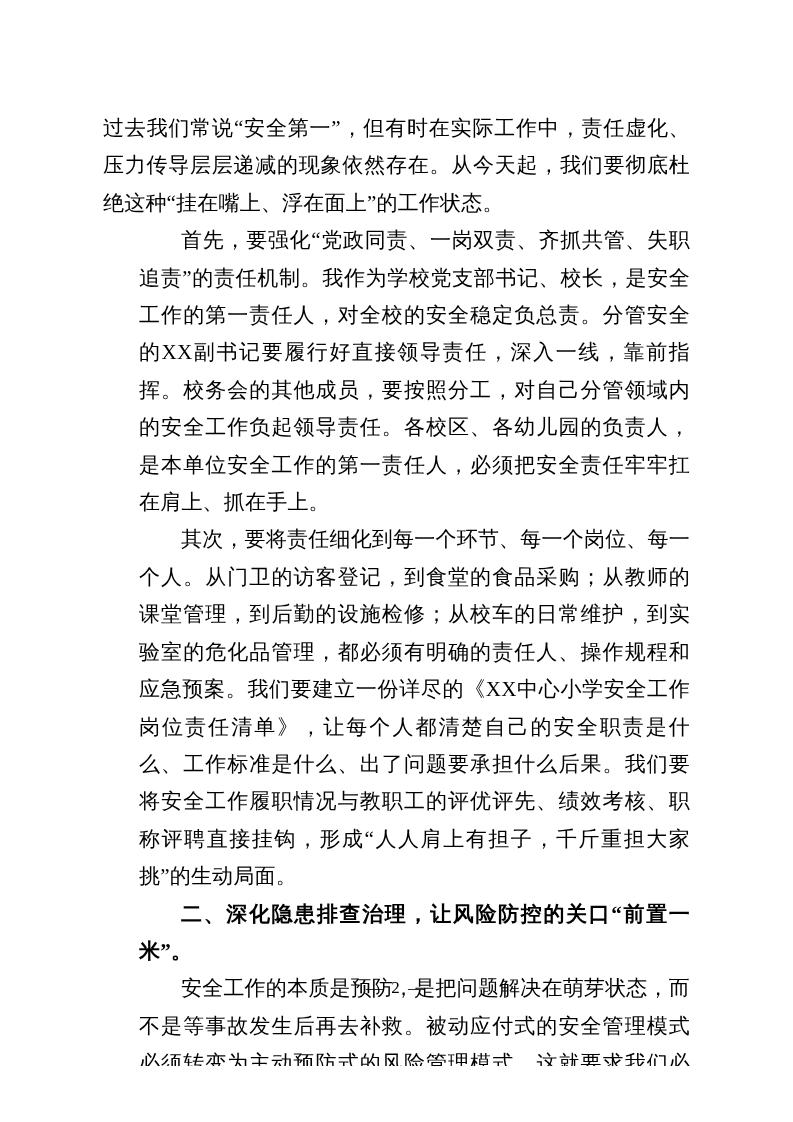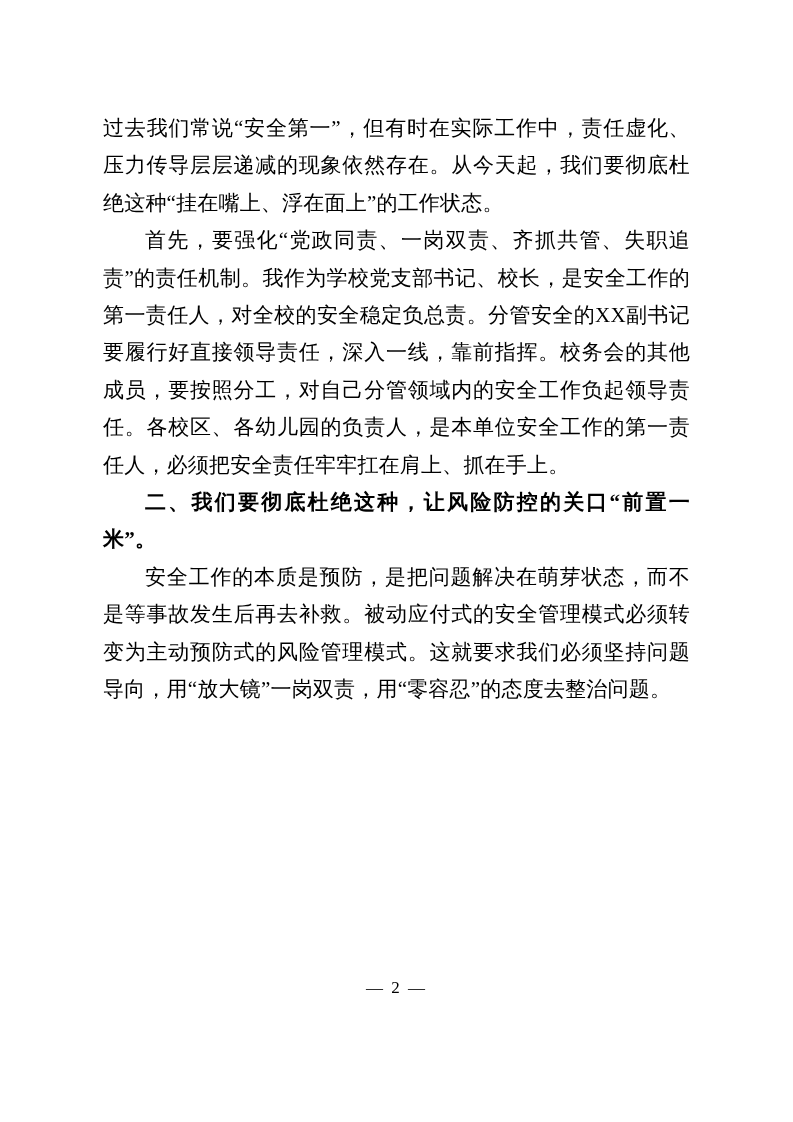--- a/index.html
+++ b/index.html
@@ -28,20 +28,21 @@
     margin: 0;
     font-size: 21px;
     line-height: 37.4px;
     text-align: justify;
     text-justify: inter-ideograph;
     letter-spacing: 0.2px;
     word-break: break-all;
   }
   .para.indent {
     text-indent: 2em;
+    margin-left: 36px;
   }
   .para.heading {
     font-weight: bold;
   }
   .page-number {
     position: absolute;
     left: 0;
     bottom: 68px;
     width: 100%;
     text-align: center;
@@ -50,17 +51,18 @@
     color: #000000;
   }
 </style>
 </head>
 <body>
 
 <div class="page">
   <div class="content">
     <p class="para">过去我们常说“安全第一”，但有时在实际工作中，责任虚化、压力传导层层递减的现象依然存在。从今天起，我们要彻底杜绝这种“挂在嘴上、浮在面上”的工作状态。</p>
     <p class="para indent">首先，要强化“党政同责、一岗双责、齐抓共管、失职追责”的责任机制。我作为学校党支部书记、校长，是安全工作的第一责任人，对全校的安全稳定负总责。分管安全的XX副书记要履行好直接领导责任，深入一线，靠前指挥。校务会的其他成员，要按照分工，对自己分管领域内的安全工作负起领导责任。各校区、各幼儿园的负责人，是本单位安全工作的第一责任人，必须把安全责任牢牢扛在肩上、抓在手上。</p>
-    <p class="para indent heading">二、我们要彻底杜绝这种，让风险防控的关口“前置一米”。</p>
+    <p class="para indent">其次，要将责任细化到每一个环节、每一个岗位、每一个人。从门卫的访客登记，到食堂的食品采购；从教师的课堂管理，到后勤的设施检修；从校车的日常维护，到实验室的危化品管理，都必须有明确的责任人、操作规程和应急预案。我们要建立一份详尽的《XX中心小学安全工作岗位责任清单》，让每个人都清楚自己的安全职责是什么、工作标准是什么、出了问题要承担什么后果。我们要将安全工作履职情况与教职工的评优评先、绩效考核、职称评聘直接挂钩，形成“人人肩上有担子，千斤重担大家挑”的生动局面。</p>
+    <p class="para indent heading">二、深化隐患排查治理，让风险防控的关口“前置一米”。</p>
     <p class="para indent">安全工作的本质是预防，是把问题解决在萌芽状态，而不是等事故发生后再去补救。被动应付式的安全管理模式必须转变为主动预防式的风险管理模式。这就要求我们必须坚持问题导向，用“放大镜”一岗双责，用“零容忍”的态度去整治问题。</p>
   </div>
   <div class="page-number">— 2 —</div>
 </div>
 
 </body></html>

